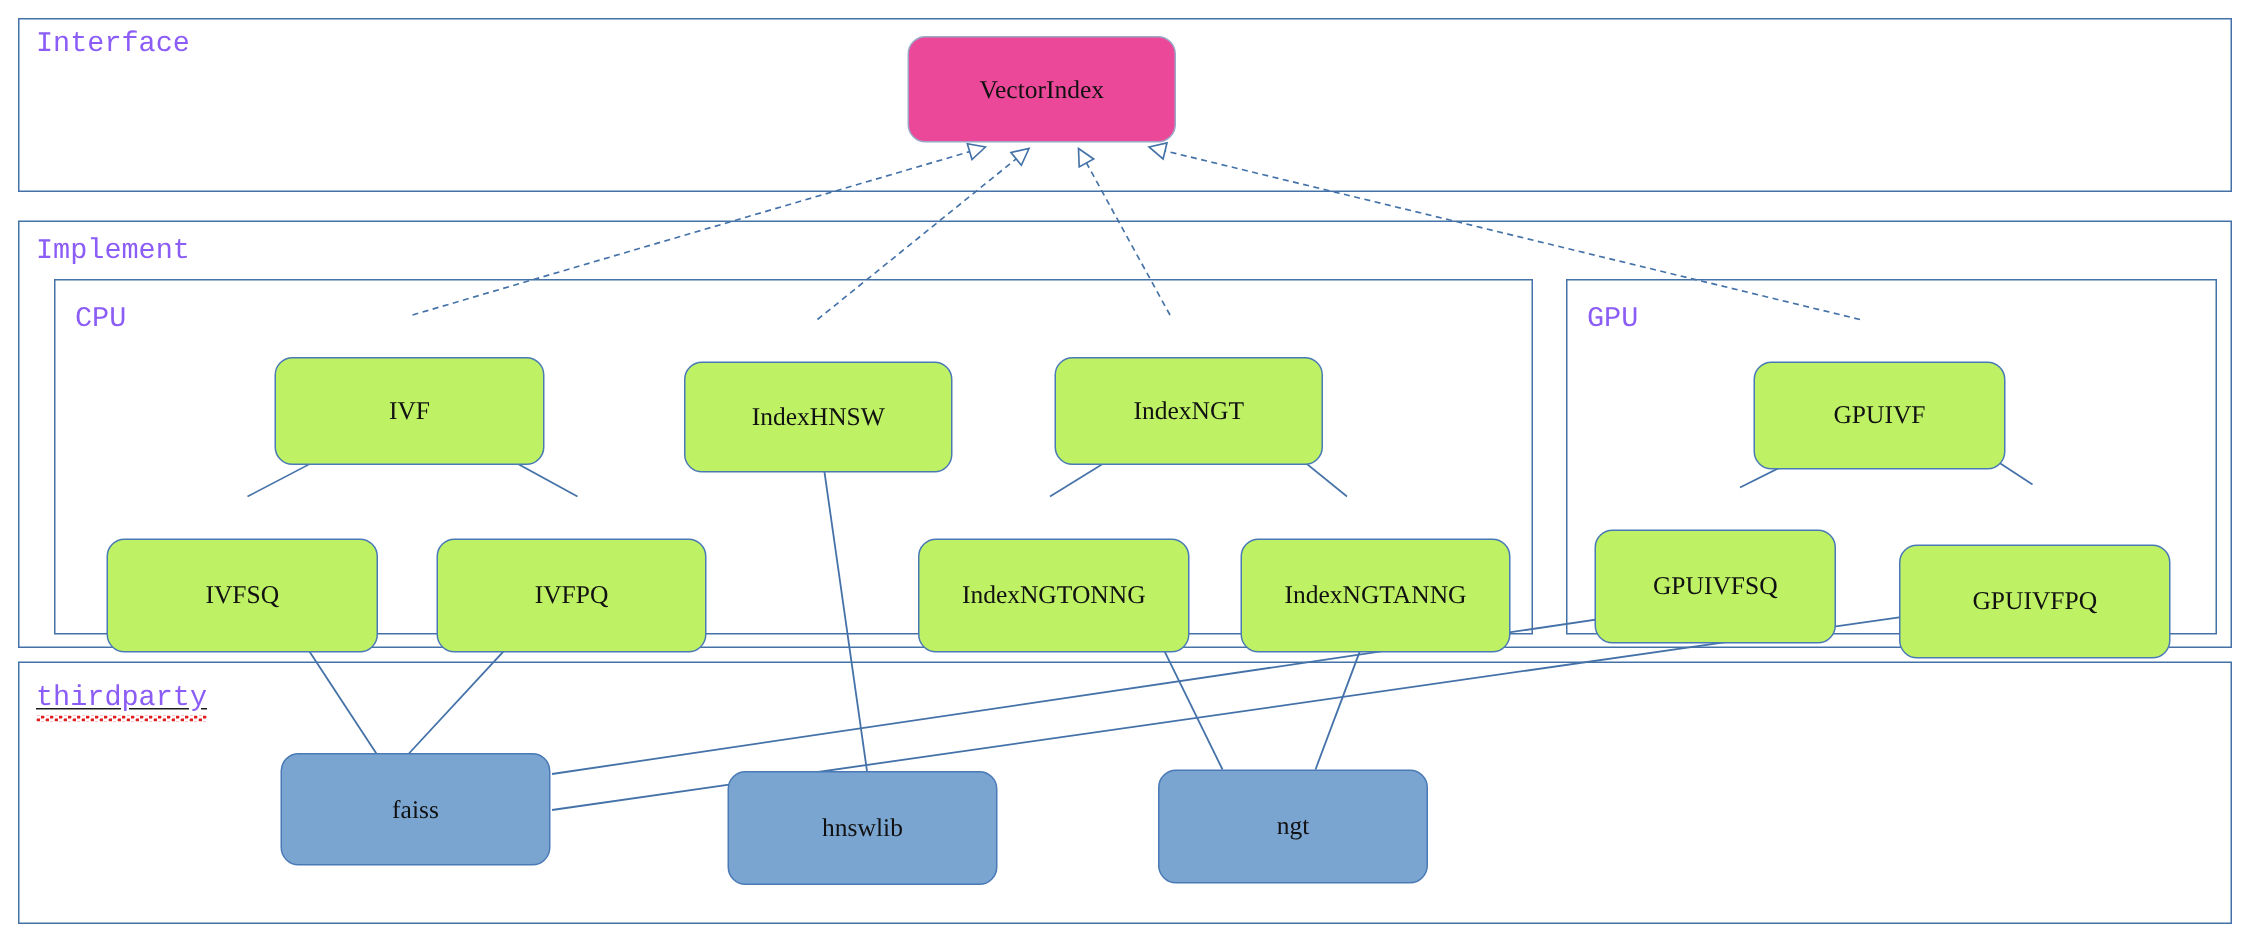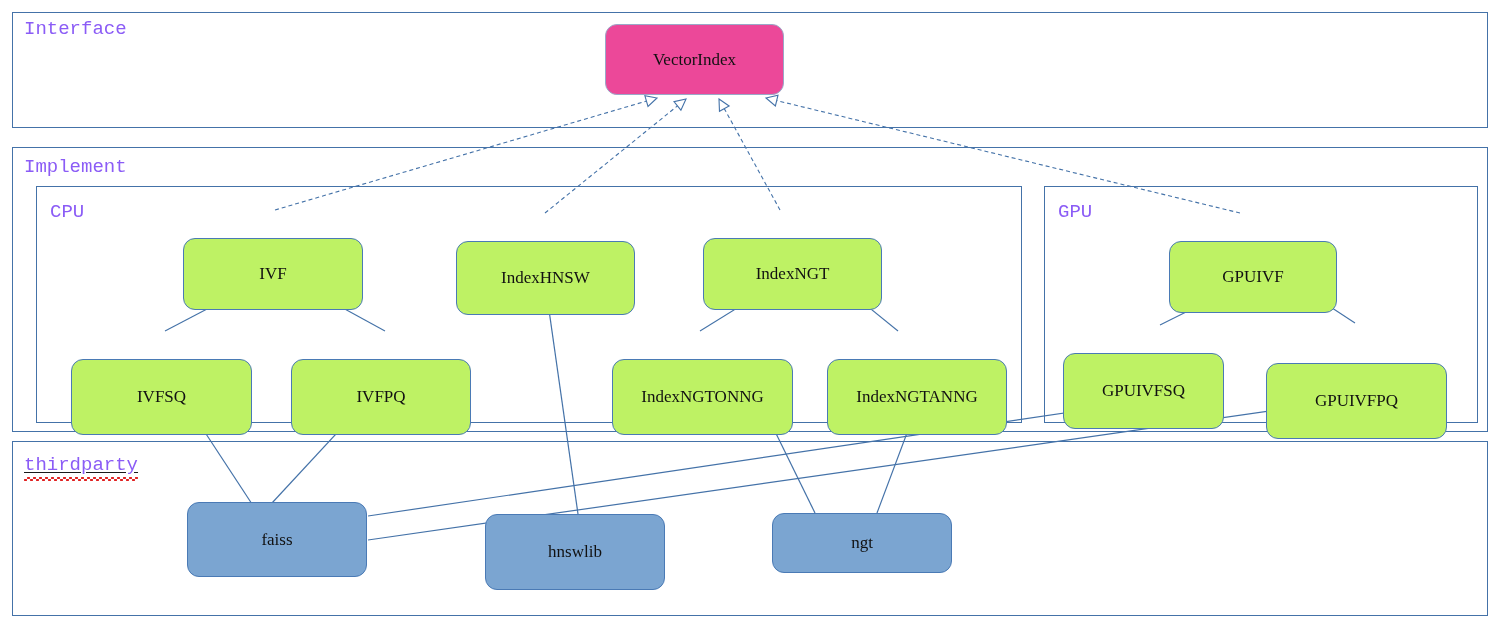--- a/index.html
+++ b/index.html
@@ -166,15 +166,15 @@
       <div class="node impl" style="left: 703px; top: 210px; width: 179px; height: 72px;">IndexNGT</div>
       <div class="node impl" style="left: 1169px; top: 213px; width: 168px; height: 72px;">GPUIVF</div>
       <div class="node impl" style="left: 71px; top: 331px; width: 181px; height: 76px;">IVFSQ</div>
       <div class="node impl" style="left: 291px; top: 331px; width: 180px; height: 76px;">IVFPQ</div>
       <div class="node impl" style="left: 612px; top: 331px; width: 181px; height: 76px;">IndexNGTONNG</div>
       <div class="node impl" style="left: 827px; top: 331px; width: 180px; height: 76px;">IndexNGTANNG</div>
       <div class="node impl" style="left: 1063px; top: 325px; width: 161px; height: 76px;">GPUIVFSQ</div>
       <div class="node impl" style="left: 1266px; top: 335px; width: 181px; height: 76px;">GPUIVFPQ</div>
       <div class="node third" style="left: 187px; top: 502px; width: 180px; height: 75px;">faiss</div>
       <div class="node third" style="left: 485px; top: 514px; width: 180px; height: 76px;">hnswlib</div>
-      <div class="node third" style="left: 772px; top: 513px; width: 180px; height: 60px;">ngt</div>
+      <div class="node third" style="left: 772px; top: 513px; width: 180px; height: 76px;">ngt</div>
     </div>
 </div>
 
 </body></html>

